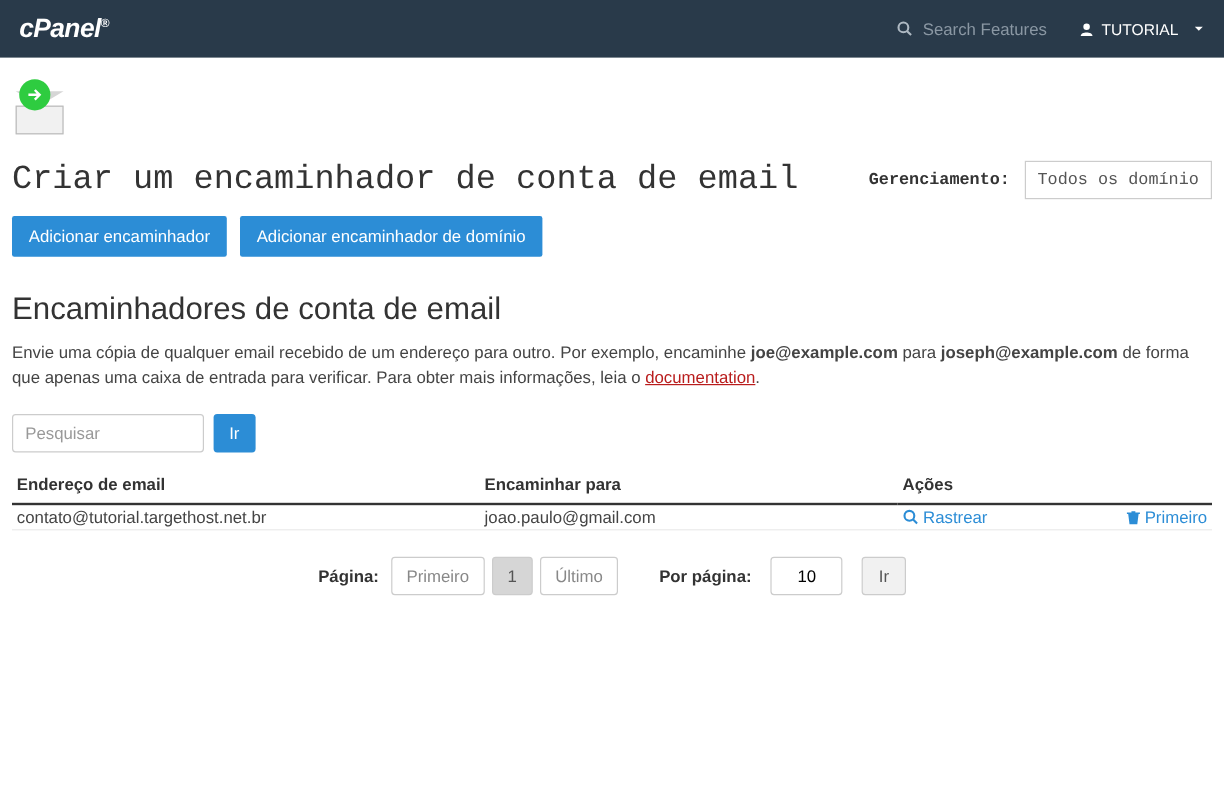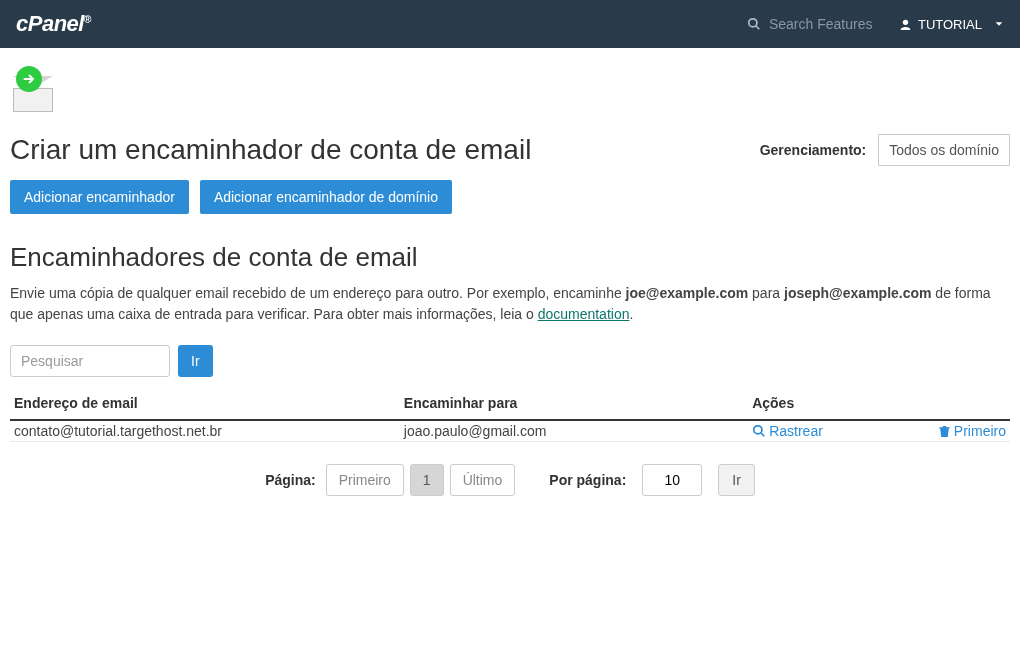--- a/index.html
+++ b/index.html
@@ -17,31 +17,31 @@
 .user-menu svg.person { margin-right: 6px; }
 .user-menu svg.caret { margin-left: 12px; }
 .page { padding: 10px 10px; }
 .title-row { display: flex; align-items: center; margin: 8px 0 22px 0; }
 .title-icon { width: 46px; height: 46px; margin-right: 10px; position: relative; }
 .env-body { position:absolute; left:3px; bottom:0; width:40px; height:24px; background:#f1f1f1; border:1px solid #bbb; }
 .env-flap { position:absolute; left:3px; bottom:24px; width:0; height:0; border-left:20px solid transparent; border-right:20px solid transparent; border-top:12px solid #d6d6d6; }
 .env-circle { position:absolute; left:6px; top:0; width:26px; height:26px; border-radius:50%; background:#2ecc40; display:flex; align-items:center; justify-content:center; }
 .env-circle svg { fill:#fff; }
 .page-title { font-size: 32px; font-weight: 400; color: #333; }
-.section-row { display: flex; align-items: center; justify-content: space-between; margin-bottom: 14px; }
+.section-row { display: flex; align-items: center; justify-content: space-between; margin-bottom: 14px; font-family: Liberation Mono, monospace; }
 .section-title { font-size: 28px; font-weight: 400; color: #333; }
 .mgmt { display: flex; align-items: center; }
 .mgmt-label { font-weight: bold; margin-right: 12px; font-size: 14px; }
 .mgmt-select { border: 1px solid #ccc; padding: 7px 10px; font-size: 14px; color: #555; background: #fff; min-width: 120px; }
 .btn-row { margin-bottom: 28px; }
 .btn { display: inline-block; background: #2c8dd6; color: #fff; border: none; padding: 9px 14px; font-size: 14px; cursor: pointer; border-radius: 2px; margin-right: 7px; }
 .subsection-title { font-size: 26px; font-weight: 400; margin-bottom: 10px; }
 .desc { font-size: 14px; color: #444; line-height: 1.5; margin-bottom: 20px; }
 .desc b { font-weight: bold; }
-.desc a { color: #0f766e; text-decoration: underline; }
+.desc a { color: #b91c1c; text-decoration: underline; }
 .search-row { display: flex; align-items: flex-end; margin-bottom: 10px; }
 .text-input { border: 1px solid #ccc; padding: 7px 10px; font-size: 14px; width: 160px; border-radius: 3px; margin-right: 8px; }
 .text-input::placeholder { color: #999; }
 .go-btn { background: #2c8dd6; color: #fff; border: none; padding: 8px 13px; font-size: 14px; border-radius: 3px; cursor: pointer; }
 .tbl { width: 100%; border-collapse: collapse; }
 .tbl th { text-align: left; font-weight: bold; font-size: 14px; padding: 8px 4px; border-bottom: 2px solid #333; }
 .tbl td { padding: 2px 4px; font-size: 14px; color: #444; border-bottom: 1px solid #eaeaea; }
 .col-email { width: 40%; }
 .col-fwd { width: 36%; }
 .col-actions { width: 24%; }

